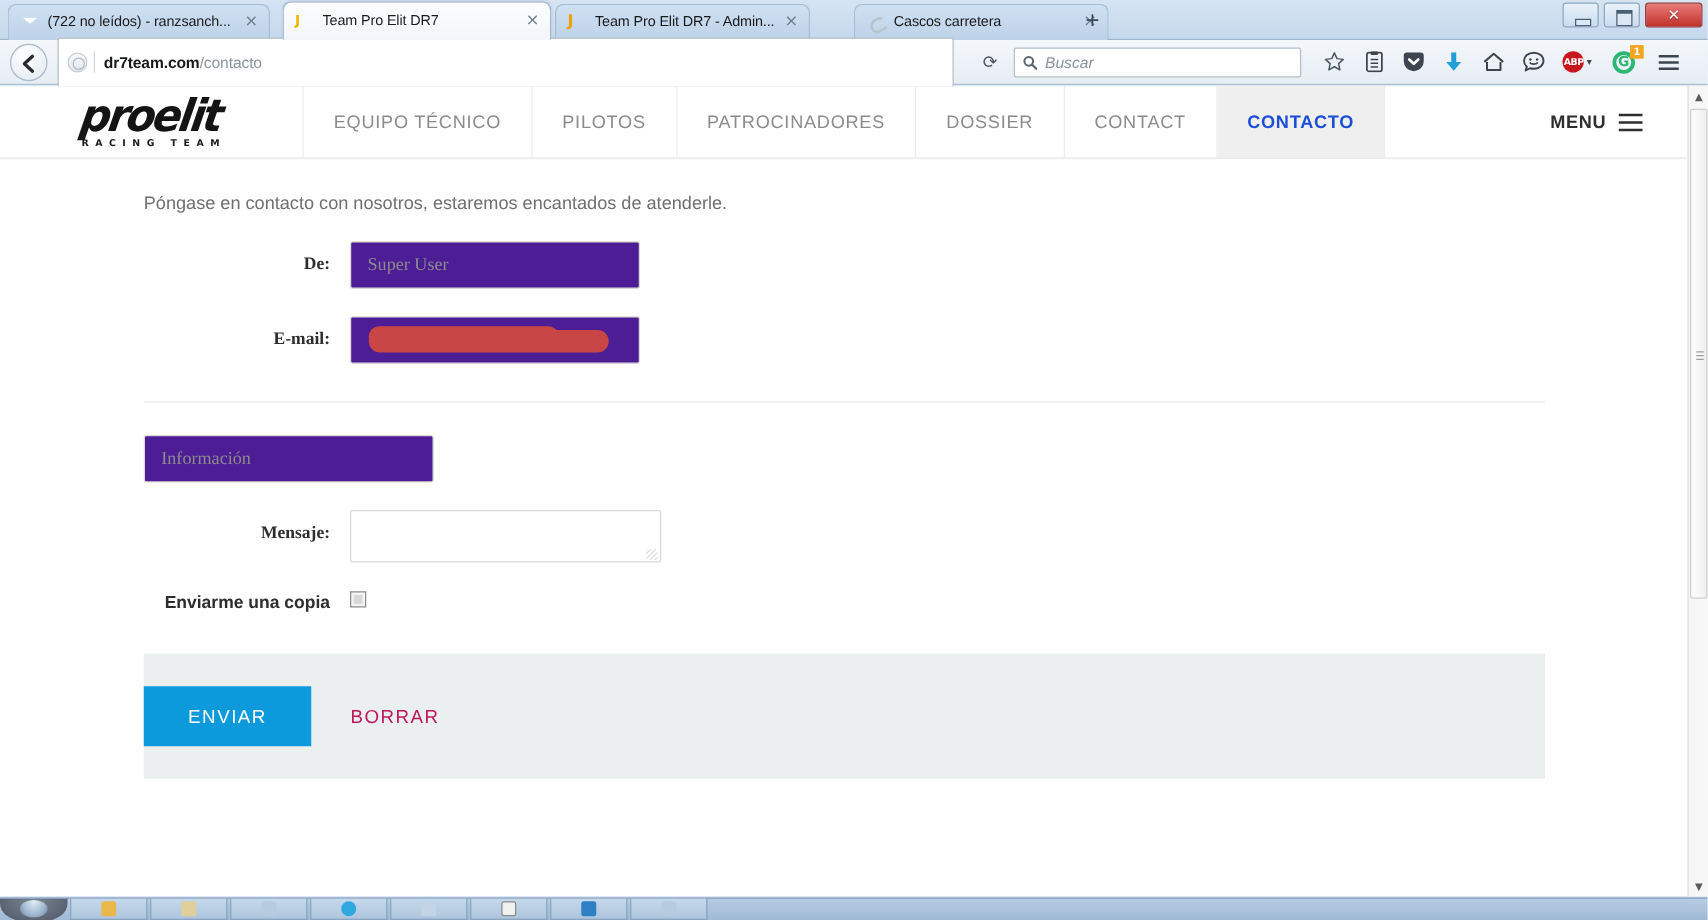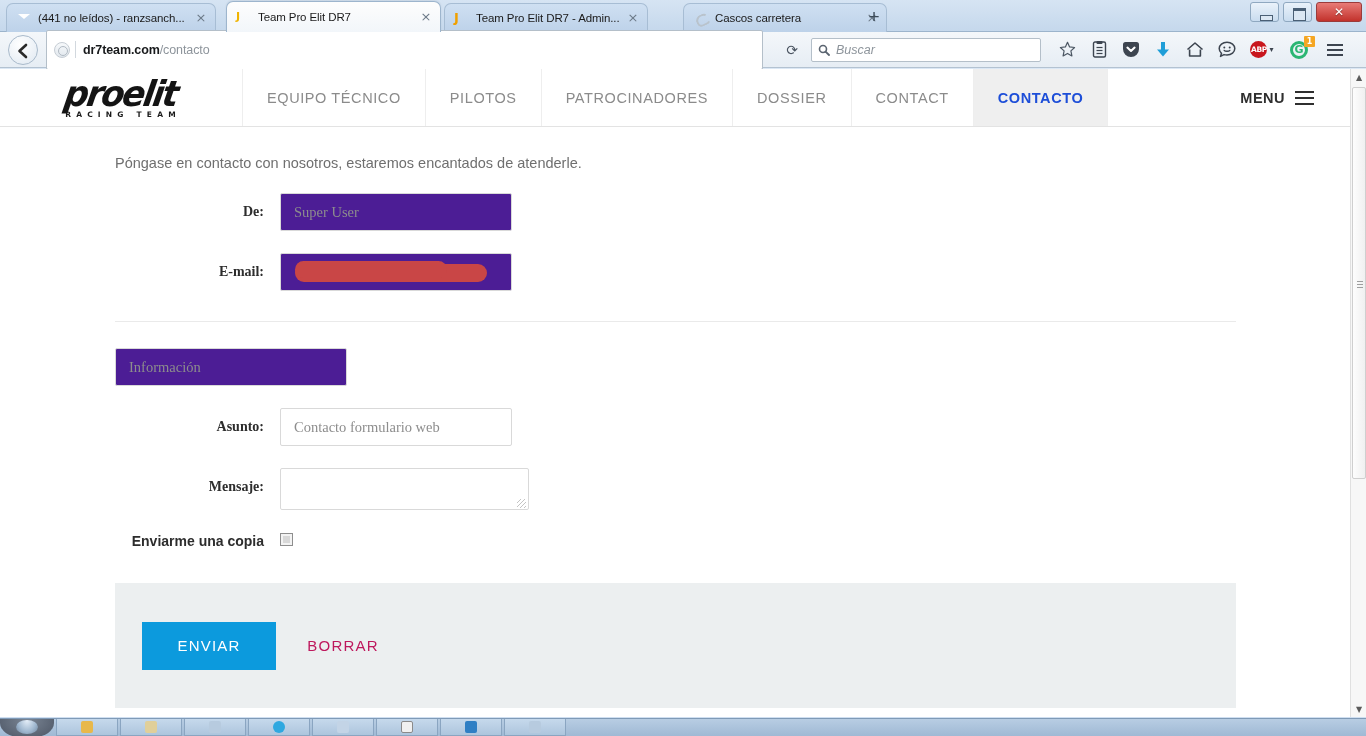--- a/index.html
+++ b/index.html
@@ -296,23 +296,23 @@
     width: 13px; height: 13px; flex:0 0 13px;
     border: 1px solid #8e8e8e; background: #f3f3f3;
     position: relative; margin-top: 1px;
   }
   #copy-checkbox:after {
     content:""; position:absolute; left:2px; top:2px; right:2px; bottom:2px;
     background: #d8d8d8;
   }
 
   #button-bar {
-    margin: 34px 0 0 0; width: 1121px; height: 125px;
+    margin: 34px 0 0 0; width: 1121px; height: 100px;
     background: #eceff0;
-    display: flex; align-items: center; padding-left: 27px; text-align: center;
+    display: flex; align-items: center;  text-align: center;
   }
   #send-button {
     width: 134px; height: 48px;
     background: #0c9add; color: #fff;
     font-size: 15px; letter-spacing: 1.2px;
     display: flex; align-items: center; justify-content: center;
   }
   #clear-button {
     width: 134px; height: 48px;
     color: #be185d; font-size: 15px; letter-spacing: 1.2px;
@@ -373,21 +373,21 @@
 </style>
 </head>
 <body>
 
 <div id="window-frame">
 
   <div id="tab-strip">
 
     <div class="tab inactive" style="left:6px;width:210px">
       <span class="tab-fav"><span class="fav-mail"></span></span>
-      <span class="tab-title">(441 no leídos) - ranzsanch...</span>
+      <span class="tab-title">(722 no leídos) - ranzsanch...</span>
       <span class="tab-close">×</span>
     </div>
 
     <div class="tab active" style="left:226px;width:215px">
       <span class="tab-fav"><span class="fav-joomla-dark"></span></span>
       <span class="tab-title">Team Pro Elit DR7</span>
       <span class="tab-close">×</span>
     </div>
 
     <div class="tab inactive" style="left:444px;width:204px">
@@ -546,24 +546,20 @@
             <span id="email-redaction"></span>
           </div>
         </div>
 
         <hr class="divider">
 
         <div class="form-row">
           <div class="field readonly">Información</div>
         </div>
 
-        <div class="form-row">
-          <div class="form-label">Asunto:</div>
-          <div class="field">Contacto formulario web</div>
-        </div>
 
         <div class="form-row">
           <div class="form-label">Mensaje:</div>
           <div id="message-field">
             <span id="resize-grip"></span>
           </div>
         </div>
 
         <div id="checkbox-row">
           <div id="copy-label">Enviarme una copia</div>

